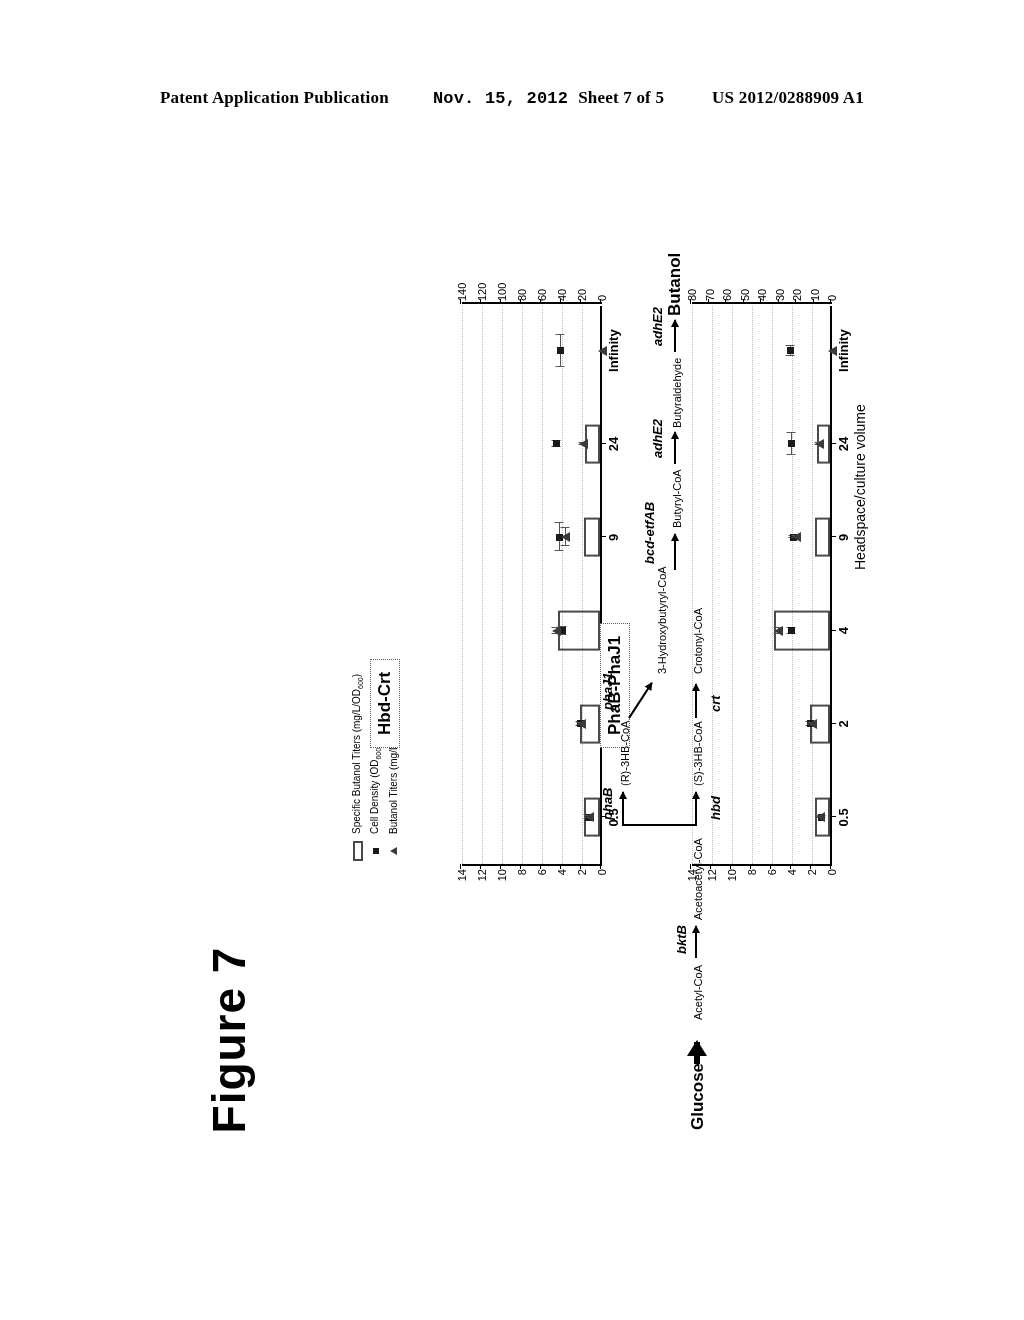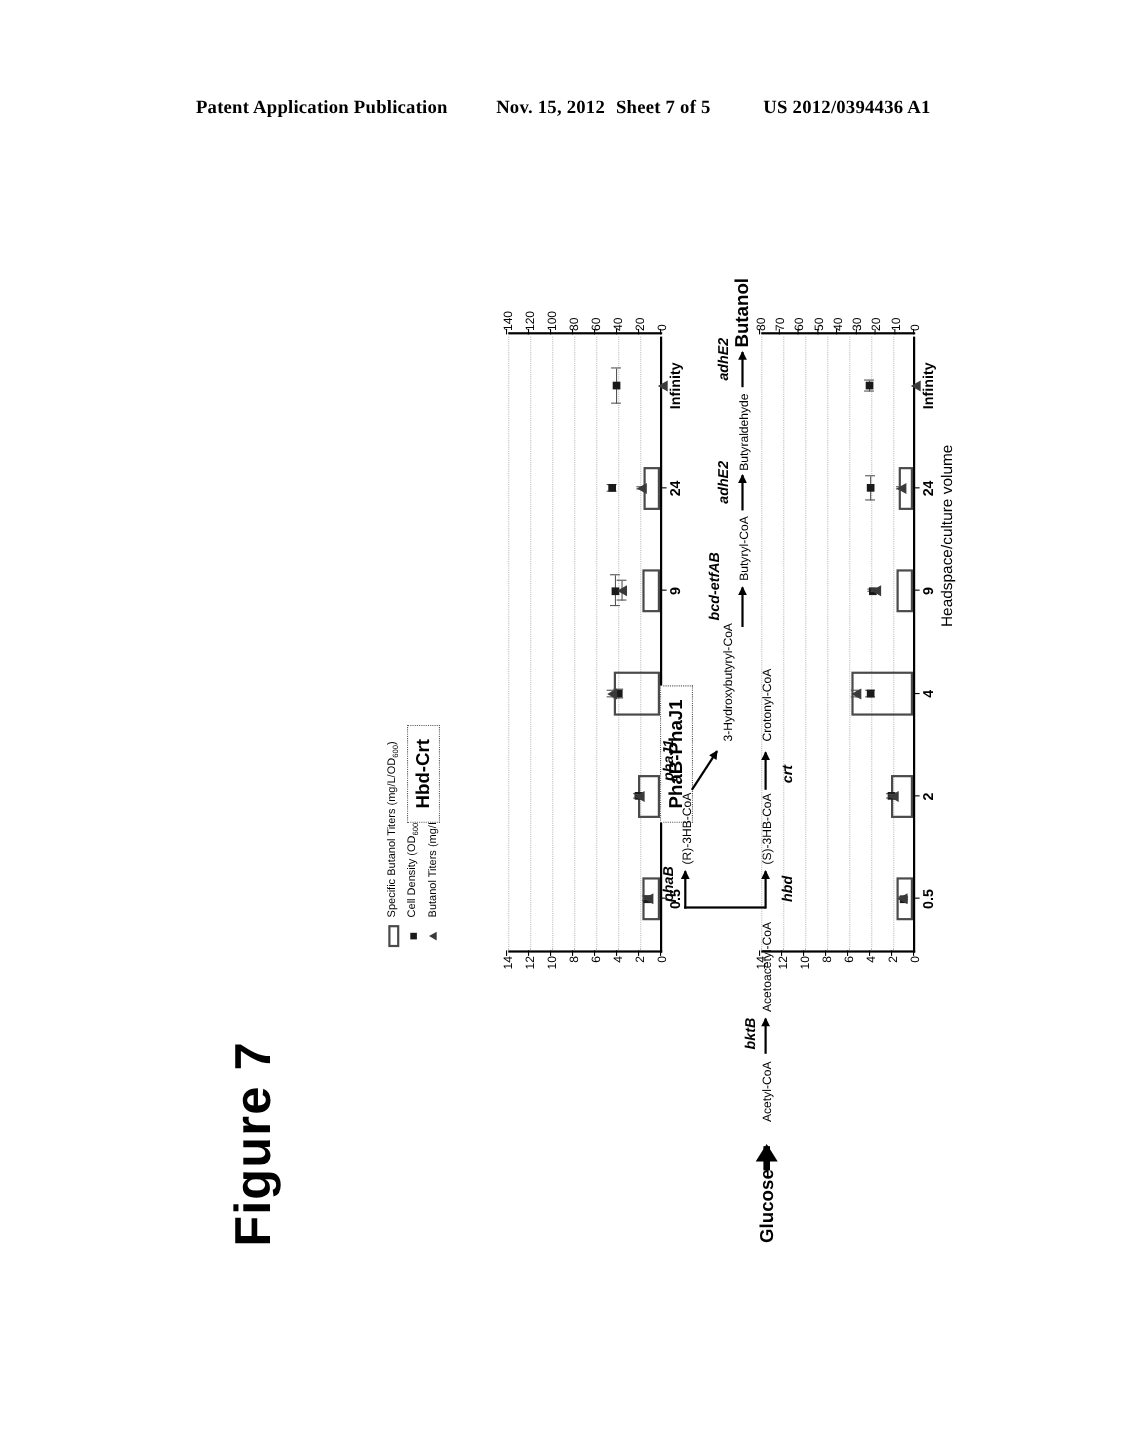--- a/index.html
+++ b/index.html
@@ -13,21 +13,21 @@
   
   #pub-header{
     position:absolute;left:0;top:88px;width:1024px;
     display:flex;justify-content:center;align-items:baseline;
     font-family:"Liberation Serif", serif;
     font-weight:bold;font-size:17px;color:#000;
     letter-spacing:.2px;
   }
   #pub-header .seg{white-space:nowrap;}
   #pub-header .s1{margin-right:44px;}
-  #pub-header .s2{margin-right:10px;}
+  #pub-header .s2{margin-right:10px;font-family:Liberation Mono, monospace;}
   #pub-header .s3{margin-right:48px;}
 
   
   
   #figure-rot{
     position:absolute;
     left:512px;top:660px;
     width:1060px;height:700px;
     margin-left:-530px;margin-top:-350px;
     transform:rotate(-90deg);
@@ -173,21 +173,21 @@
     border-bottom:4px solid transparent;
   }
 </style>
 </head>
 <body>
 
 <div id="pub-header">
   <span class="seg s1">Patent Application Publication</span>
   <span class="seg s2">Nov. 15, 2012</span>
   <span class="seg s3">Sheet 7 of 5</span>
-  <span class="seg s4">US 2012/0394436 A1</span>
+  <span class="seg s4">US 2012/0288909 A1</span>
 </div>
 
 <div id="figure-rot">
   <div id="figure-inner">
 
     <div id="figure-caption">Figure 7</div>
 
     <div id="legend" style="left:326px;top:188px;">
       <div class="lgrow">
         <span class="lgsym">

